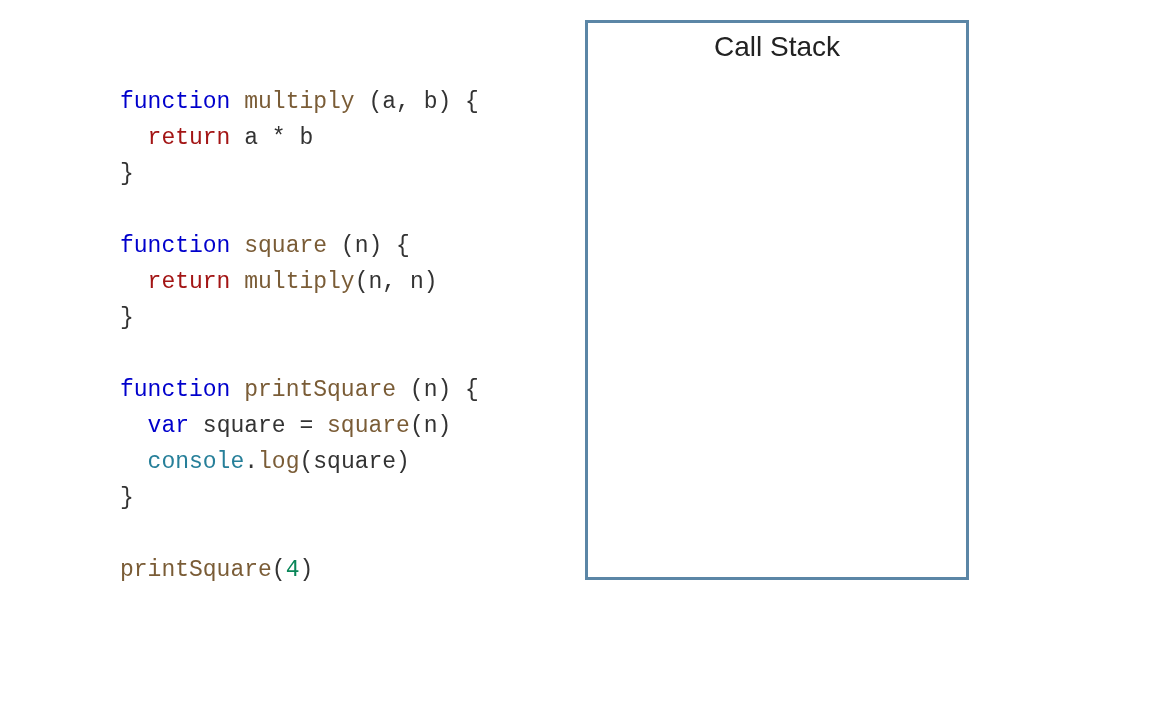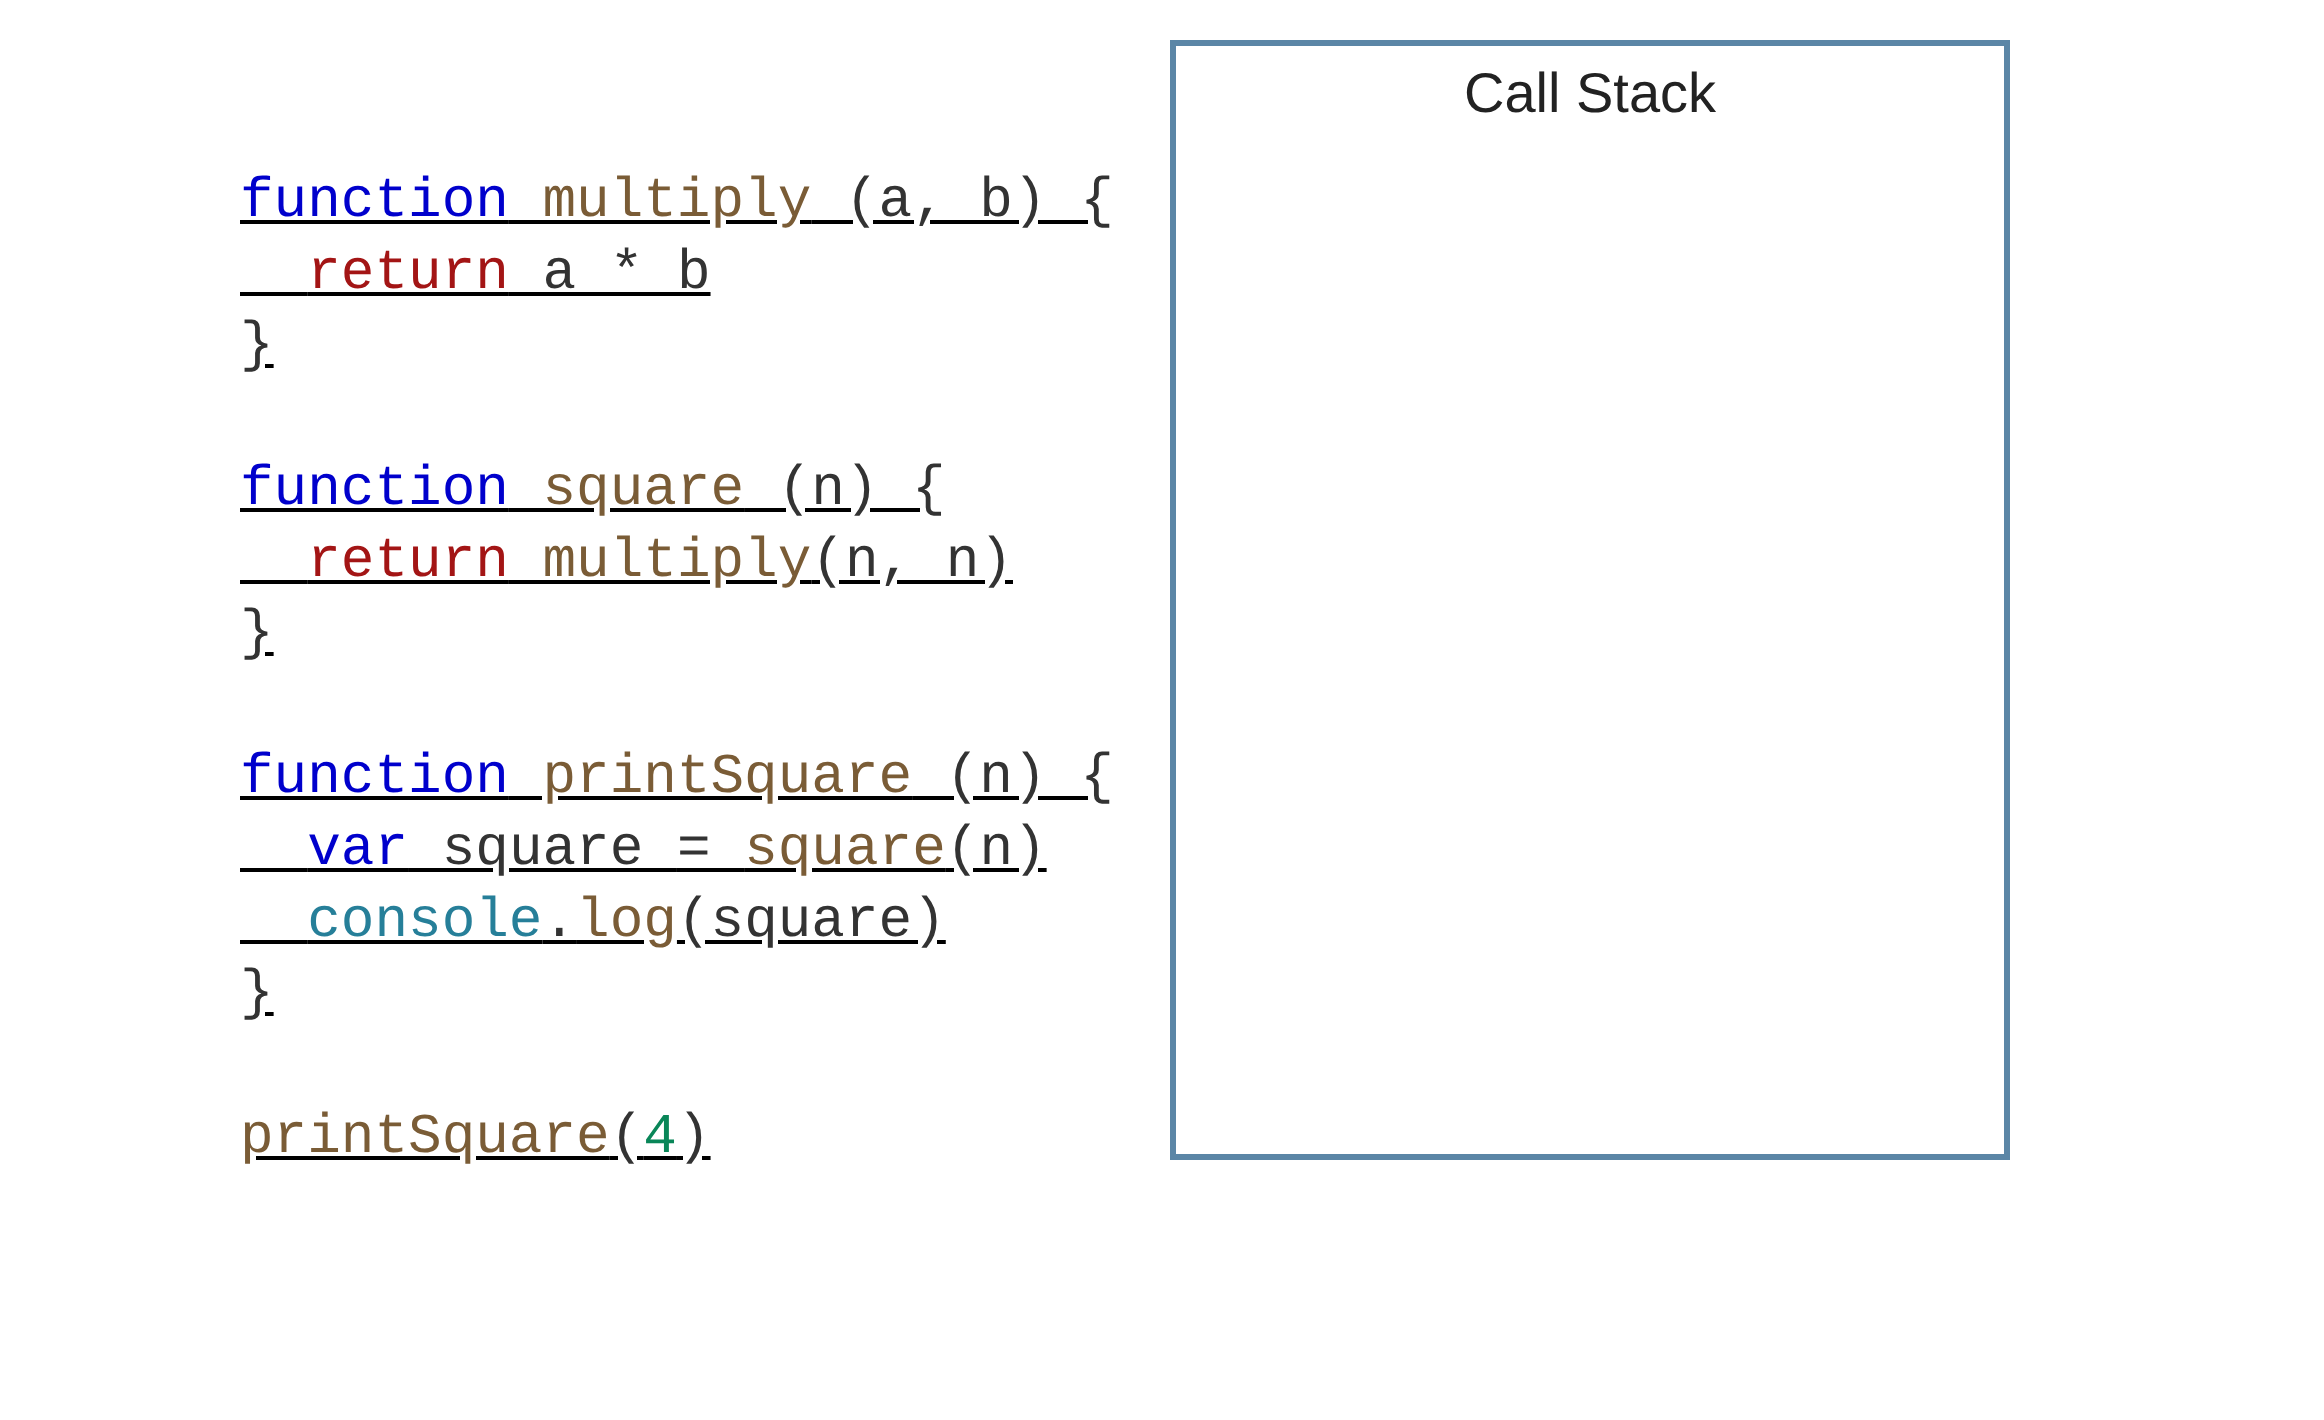--- a/index.html
+++ b/index.html
@@ -9,39 +9,38 @@
       width: 1162px;
       height: 710px;
       font-family: Consolas, "Courier New", monospace;
       background: #ffffff;
       position: relative;
     }
     .code-block {
       position: absolute;
       left: 120px;
       top: 48px;
-      font-size: 28px;
+      font-size: 23px;
       line-height: 36px;
       white-space: pre;
-      text-decoration: underline;
     }
     .kw { color: #0000cc; }
     .fn { color: #7a5c36; }
     .ret { color: #a31515; }
     .plain { color: #333; }
     .num { color: #098658; }
     .obj { color: #267f99; }
     .guide {
       color: #d0d0d0;
     }
     .call-stack-box {
       position: absolute;
       left: 585px;
       top: 20px;
-      width: 420px;
+      width: 384px;
       height: 560px;
       border: 3px solid #5b86a6;
       background: #ffffff;
     }
     .call-stack-title {
       font-family: Arial, sans-serif;
       font-size: 28px;
       text-align: center;
       margin-top: 8px;
       color: #222;

